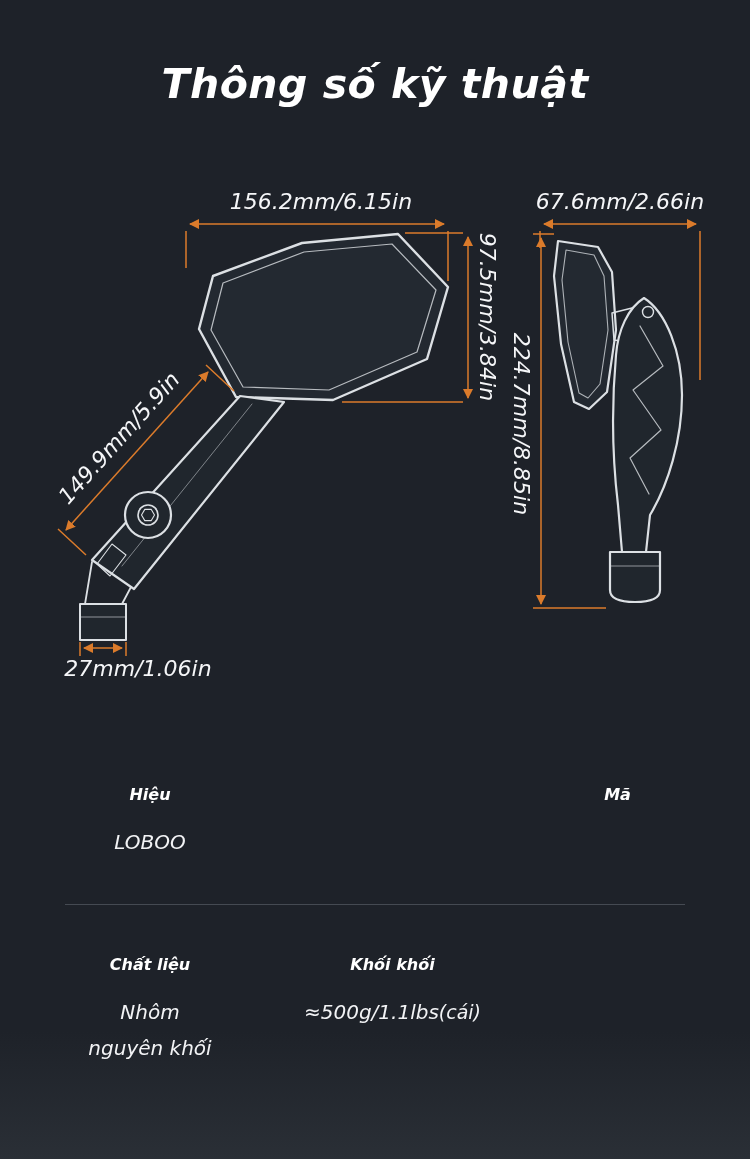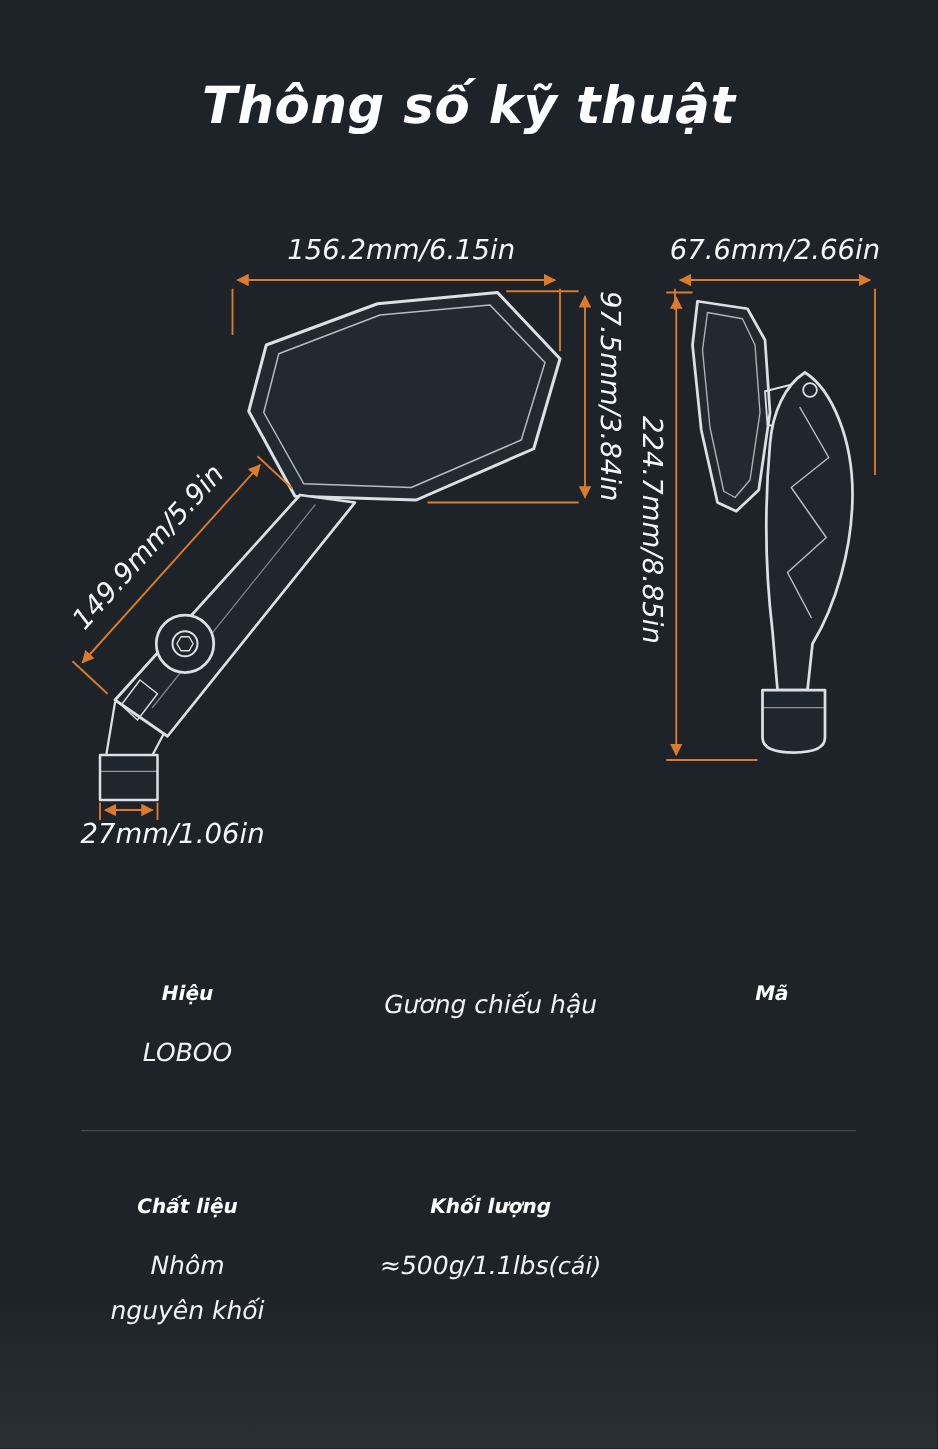--- a/index.html
+++ b/index.html
@@ -98,34 +98,33 @@
   <div class="dim" style="left:620px; top:201px;">67.6mm/2.66in</div>
   <div class="dim rot90" style="left:521px; top:424px;">224.7mm/8.85in</div>
 
   <section class="spec-table">
     <div class="spec-row">
       <div class="spec-cell">
         <div class="spec-label">Hiệu</div>
         <div class="spec-value"><span>LOBOO</span><span class="spec-suffix"></span></div>
       </div>
       <div class="spec-cell">
-        <div class="spec-value"><span>Gương chiếu hậu</span><span class="spec-suffix"></span></div>
       </div>
       <div class="spec-cell">
         <div class="spec-label">Mã</div>
       </div>
     </div>
 
     <div class="spec-divider"></div>
 
     <div class="spec-row">
       <div class="spec-cell">
         <div class="spec-label">Chất liệu</div>
         <div class="spec-value narrow"><span>Nhôm nguyên khối</span><span class="spec-suffix"></span></div>
       </div>
       <div class="spec-cell">
-        <div class="spec-label">Khối lượng</div>
+        <div class="spec-label">Khối khối</div>
         <div class="spec-value"><span>≈500g/1.1lbs</span><span class="spec-suffix">(cái)</span></div>
       </div>
     </div>
   </section>
 
 </div>
 
 </body></html>

